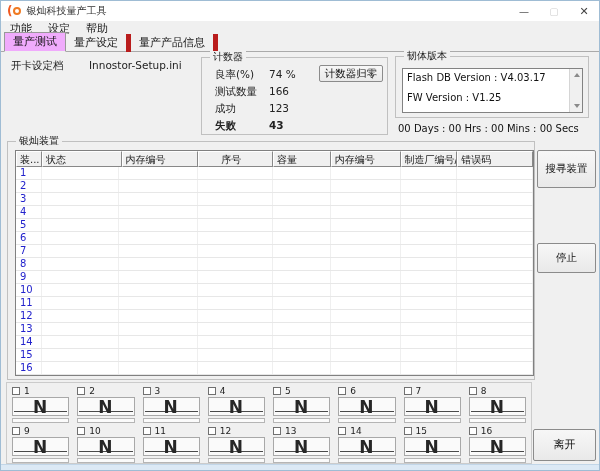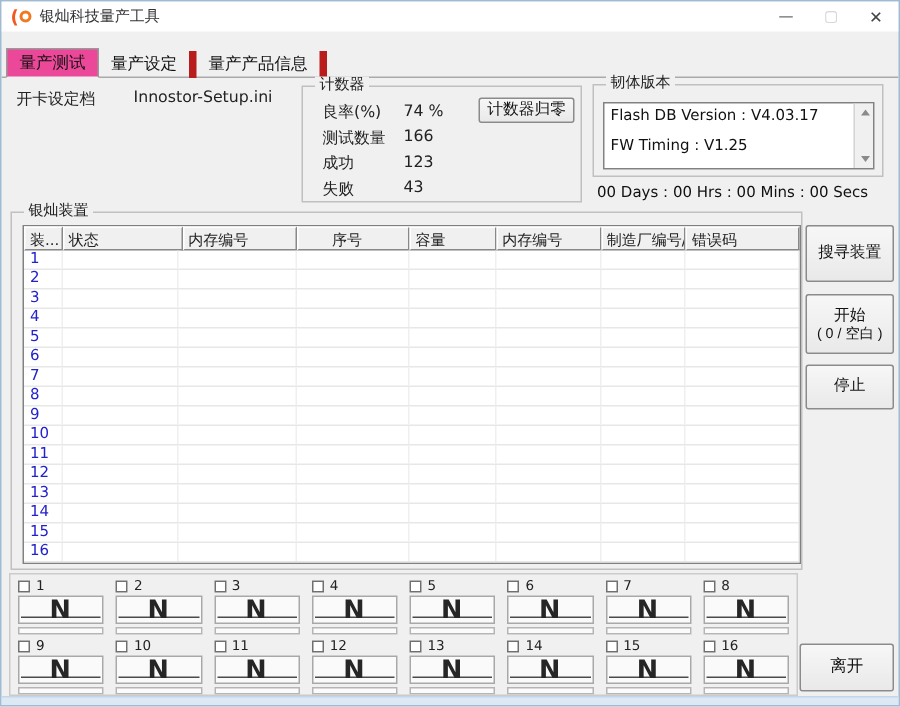--- a/index.html
+++ b/index.html
@@ -18,21 +18,21 @@
   .winbtn.max { color:#cfcfcf; }
   .winbtn.close { font-size:11px; color:#444; }
 
   
   .menubar { position:absolute; top:20px; left:0; right:0; height:15px; display:flex; gap:16px; padding-left:9px; align-items:center; background:#f0f0f0; }
   .menu-item { font-size:11px; color:#1a1a1a; cursor:default; }
 
   
   .tabstrip { position:absolute; top:35px; left:0; right:0; height:16px; border-bottom:1px solid #aaa; display:flex; align-items:flex-end; padding-left:3px; }
   .tab { font-size:11px; padding:1px 8px 2px 8px; border-right:5px solid #b91c1c; color:#111; position:relative; top:1px; }
-  .tab.active { border:1px solid #999; border-bottom:1px solid #f0f0f0; background:#ec4899; }
+  .tab.active { border:1px solid #999; border-bottom:1px solid #f0f0f0; background:#f0abfc; }
 
   
   .groupbox { position:absolute; border:1px solid #c0c0c0; }
   .groupbox > .legend { position:absolute; top:-7px; left:8px; background:#f0f0f0; padding:0 3px; font-size:10px; color:#222; line-height:12px; }
 
   
   .cfg-label { position:absolute; left:10px; top:58px; font-size:10.5px; }
   .cfg-value { position:absolute; left:88px; top:58px; font-size:10.5px; }
 
   
@@ -100,47 +100,52 @@
         <span class="dot"></span>
       </span>
     <span class="title-text">银灿科技量产工具</span>
     <div class="winctrls">
       <span class="winbtn min">—</span>
       <span class="winbtn max">▢</span>
       <span class="winbtn close">✕</span>
     </div>
   </div>
 
+  <div class="menubar" id="menubar">
+      <span class="menu-item">功能</span>
+      <span class="menu-item">设定</span>
+      <span class="menu-item">帮助</span>
+    </div>
 
   <div class="tabstrip" id="tabstrip">
       <span class="tab active">量产测试</span>
       <span class="tab">量产设定</span>
       <span class="tab">量产产品信息</span>
     </div>
 
   <span class="cfg-label">开卡设定档</span>
   <span class="cfg-value">Innostor-Setup.ini</span>
 
   <div class="groupbox" id="counter-group">
     <span class="legend">计数器</span>
     <div id="counter-rows">
         <div class="counter-row" style="top: 10px;"><span>良率(%)</span><span class="val">74 %</span></div>
         <div class="counter-row" style="top: 27px;"><span>测试数量</span><span class="val">166</span></div>
         <div class="counter-row" style="top: 44px;"><span>成功</span><span class="val">123</span></div>
-        <div class="counter-row" style="top: 61px;"><span>失败</span><span class="val">43</span></div>
+        <div class="counter-row" style="top: 61px; font-weight: bold;"><span>失败</span><span class="val">43</span></div>
       </div>
     <button class="btn" id="counter-reset">计数器归零</button>
   </div>
 
   <div class="groupbox" id="fw-group">
     <span class="legend">韧体版本</span>
     <div class="fw-listbox">
       <div id="fw-lines">
           <div class="fw-line">Flash DB Version :  V4.03.17</div>
-          <div class="fw-line" style="padding-top: 9px;">FW Timing :  V1.25</div>
+          <div class="fw-line" style="padding-top: 9px;">FW Version :  V1.25</div>
         </div>
       <div class="fw-scroll">
         <span class="fw-arrow up">
             <span class="tri-up"></span>
           </span>
         <span class="fw-arrow down">
             <span class="tri-down"></span>
           </span>
       </div>
     </div>
@@ -320,24 +325,20 @@
             <div class="dev-cell" style="width: 58px;"></div>
             <div class="dev-cell" style="width: 70px;"></div>
             <div class="dev-cell" style="width: 57px;"></div>
             <div class="dev-cell" style="width: 76px;"></div>
           </div>
         </div>
     </div>
   </div>
 
   <button class="btn" id="btn-search">搜寻装置</button>
-  <button class="btn" id="btn-start">
-    <span class="l1">开始</span>
-    <span class="l2">( 0 / 空白 )</span>
-  </button>
   <button class="btn" id="btn-stop">停止</button>
 
   <div id="ports-panel">
     <div class="port-row" id="port-row-1">
         <div class="port-cell">
           <label class="port-check">
             <span class="cb"></span>
             <span class="num">1</span>
           </label>
           <div class="nbox">

